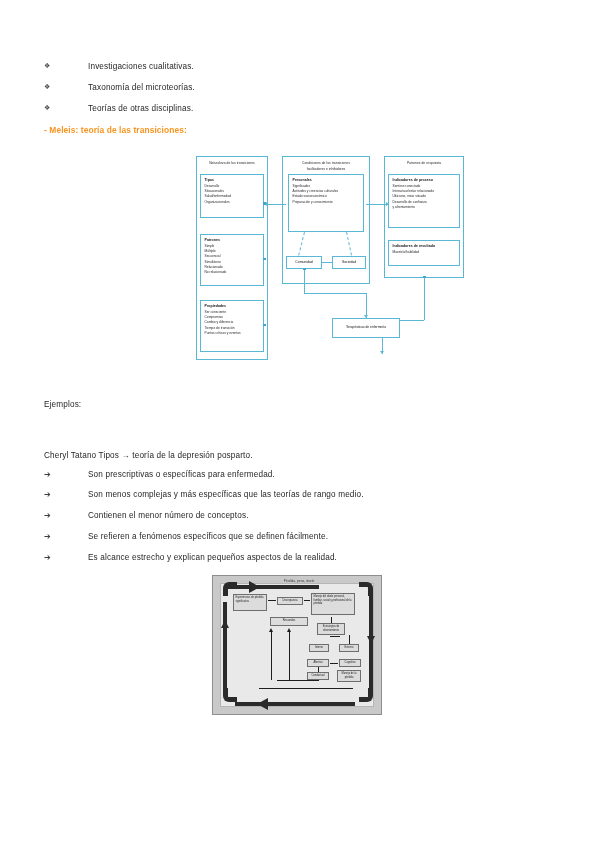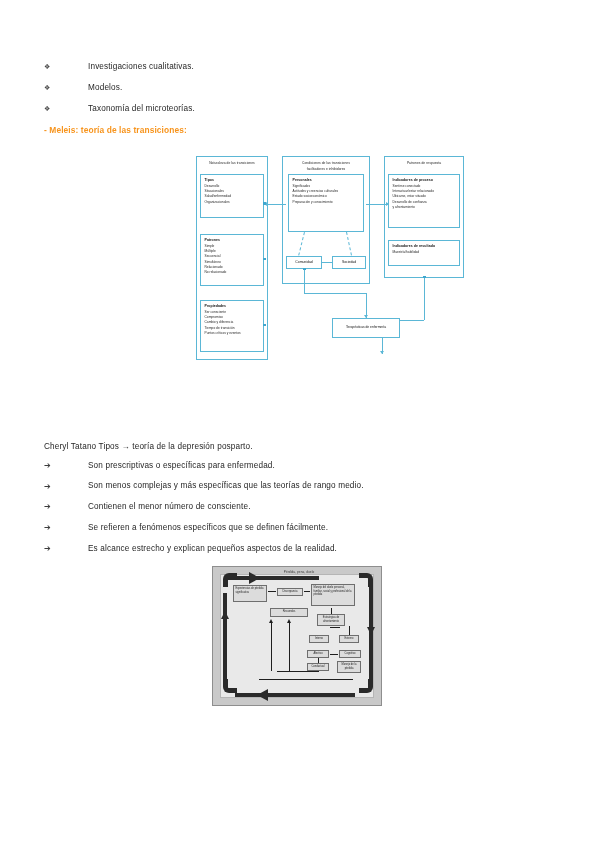--- a/index.html
+++ b/index.html
@@ -10,21 +10,21 @@
     color:#2b2b2b;
     overflow:hidden;
     position:relative;
   }
   .page{position:relative;width:600px;height:848px;padding:0;box-sizing:border-box;}
   .content{position:absolute;left:44px;top:62px;width:512px;}
 
   
   .bullet-list{list-style:none;margin:0;padding:0;}
   .bullet-item{
-    display:flex;align-items:flex-end;
+    display:flex;align-items:flex-start;
     margin:0 0 11px 0;
     font-size:8.2px;line-height:1.2;letter-spacing:.15px;
   }
   .bullet-mark{
     width:44px;flex:0 0 44px;
     font-size:7px;color:#4a4a4a;
     display:inline-block;
   }
   .bullet-mark.arrow{font-size:8px;color:#3d3d3d;}
   .bullet-text{flex:1 1 auto;color:#262626;}
@@ -164,25 +164,25 @@
 <div class="page">
   <div class="content">
 
     <ul class="bullet-list">
       <li class="bullet-item">
         <span class="bullet-mark">❖</span>
         <span class="bullet-text">Investigaciones cualitativas.</span>
       </li>
       <li class="bullet-item">
         <span class="bullet-mark">❖</span>
-        <span class="bullet-text">Modelos.</span>
+        <span class="bullet-text">Taxonomía del microteorías.</span>
       </li>
       <li class="bullet-item">
         <span class="bullet-mark">❖</span>
-        <span class="bullet-text">Taxonomía del microteorías.</span>
+        <span class="bullet-text">Teorías de otras disciplinas.</span>
       </li>
     </ul>
 
     <p class="heading-orange">- Meleis: teoría de las transiciones:</p>
 
     <div class="diagram-meleis">
 
       <div class="dm-col c1">
         <div class="dm-title">Naturaleza de las transiciones</div>
       </div>
@@ -271,38 +271,39 @@
       <div class="ln v" style="left:228px;top:126px;height:42px;"></div>
       <div class="ln h" style="left:204px;top:168px;width:24px;"></div>
       <div class="ln v" style="left:186px;top:186px;height:16px;"></div>
       <div class="sqdot" style="left:227px;top:124px;"></div>
       <div class="arrowhead down" style="left:184px;top:199px;"></div>
     </div>
 
     <div class="row-gap-18"></div>
 
     <div class="row-gap-14"></div>
+    <p class="para">Ejemplos:</p>
     <div class="row-gap-14"></div>
     <div class="row-gap-14"></div>
     <div class="row-gap-14"></div>
     <p class="para">Cheryl Tatano Tipos → teoría de la depresión posparto.</p>
     <div class="row-gap-10"></div>
 
     <ul class="bullet-list">
       <li class="bullet-item">
         <span class="bullet-mark arrow">➔</span>
         <span class="bullet-text">Son prescriptivas o específicas para enfermedad.</span>
       </li>
       <li class="bullet-item">
         <span class="bullet-mark arrow">➔</span>
         <span class="bullet-text">Son menos complejas y más específicas que las teorías de rango medio.</span>
       </li>
       <li class="bullet-item">
         <span class="bullet-mark arrow">➔</span>
-        <span class="bullet-text">Contienen el menor número de consciente.</span>
+        <span class="bullet-text">Contienen el menor número de conceptos.</span>
       </li>
       <li class="bullet-item">
         <span class="bullet-mark arrow">➔</span>
         <span class="bullet-text">Se refieren a fenómenos específicos que se definen fácilmente.</span>
       </li>
       <li class="bullet-item">
         <span class="bullet-mark arrow">➔</span>
         <span class="bullet-text">Es alcance estrecho y explican pequeños aspectos de la realidad.</span>
       </li>
     </ul>

